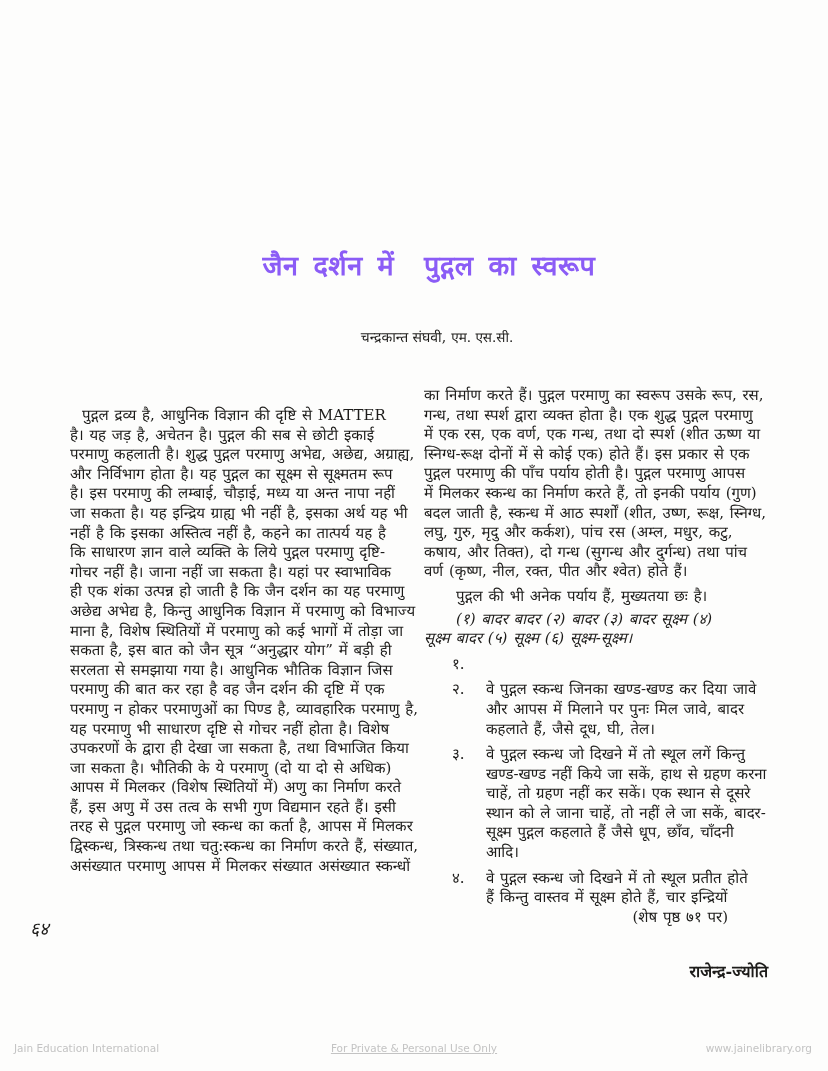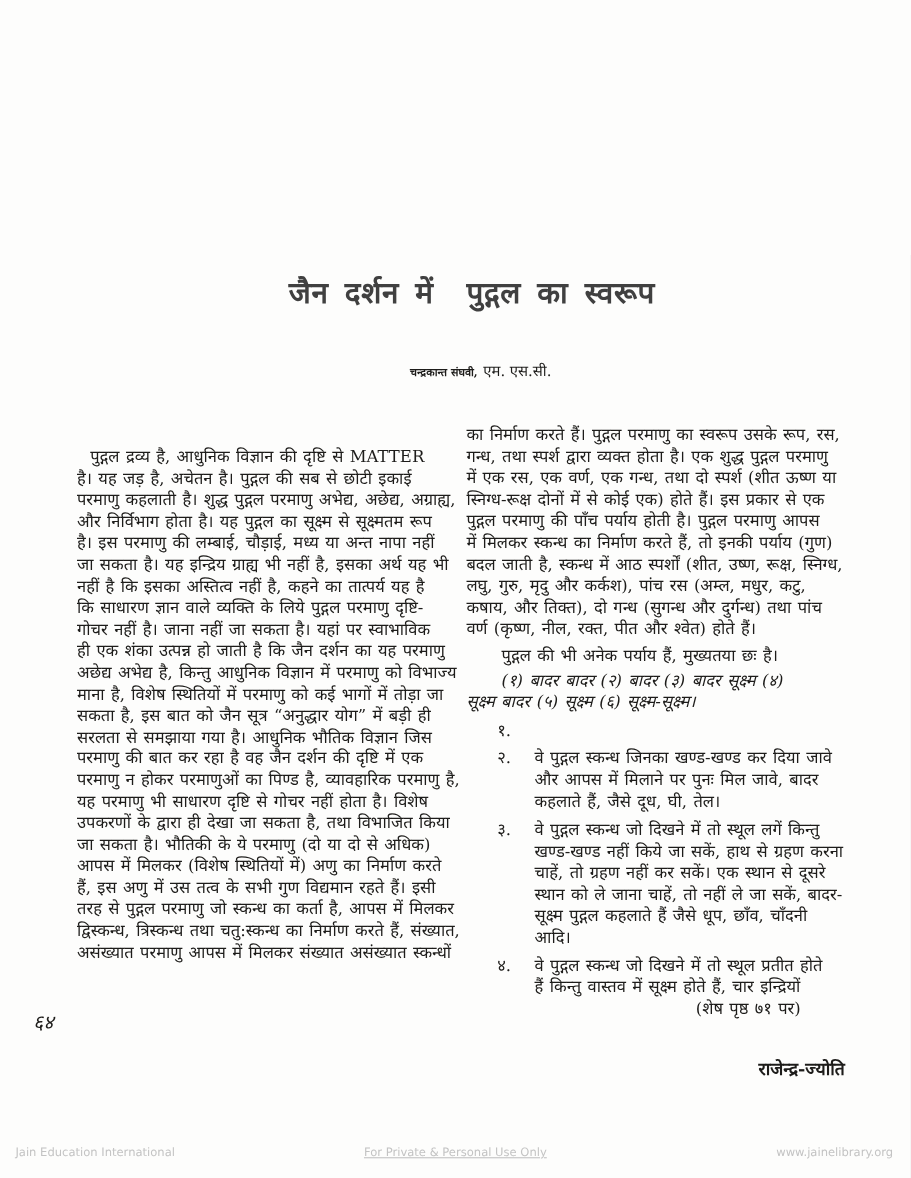--- a/index.html
+++ b/index.html
@@ -18,31 +18,31 @@
     top: 246px;
     left: 0;
     width: 828px;
     text-align: center;
     text-indent: 30px;
     font-size: 27px;
     font-weight: bold;
     letter-spacing: 0.5px;
     word-spacing: 5px;
     white-space: pre;
-    color: #404040;
+    color: #8b5cf6;
   }
   .author-line {
     position: absolute;
     top: 327px;
     left: 0;
     width: 828px;
     text-align: center;
     text-indent: 46px;
   }
-  .author-name { font-size: 10px; font-weight: bold; }
+  .author-name { font-size: 14px; font-weight: normal; }
   .author-degree { font-size: 13.5px; }
   .column {
     position: absolute;
     top: 386px;
     font-size: 15px;
     line-height: 19.6px;
     word-spacing: 1px;
     text-align: left;
   }
   .column-left  { left: 70px;  width: 350px; }

